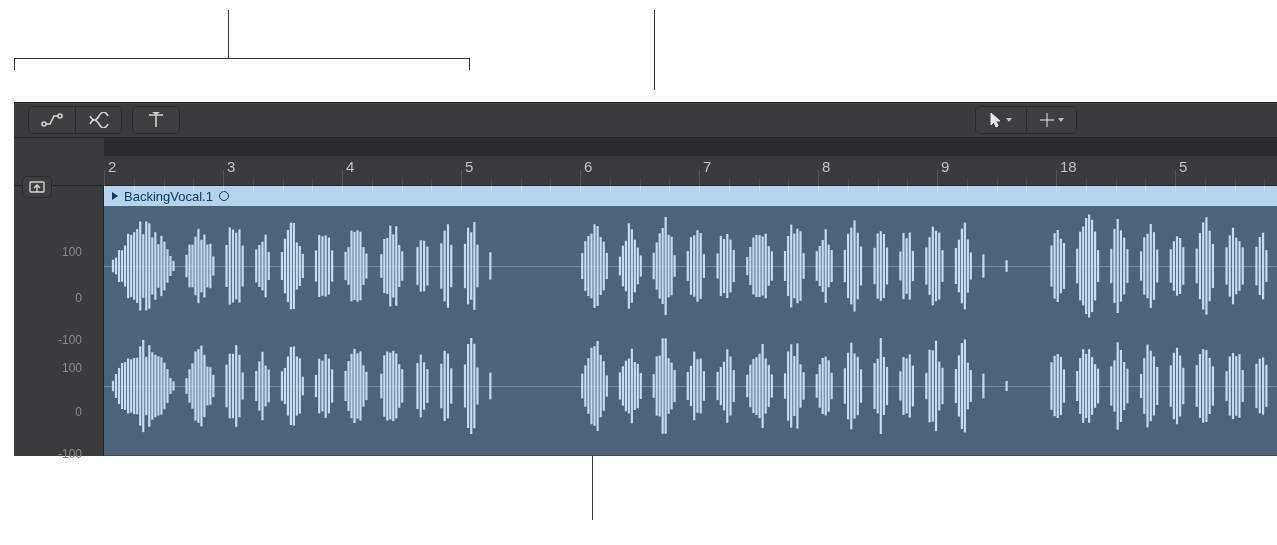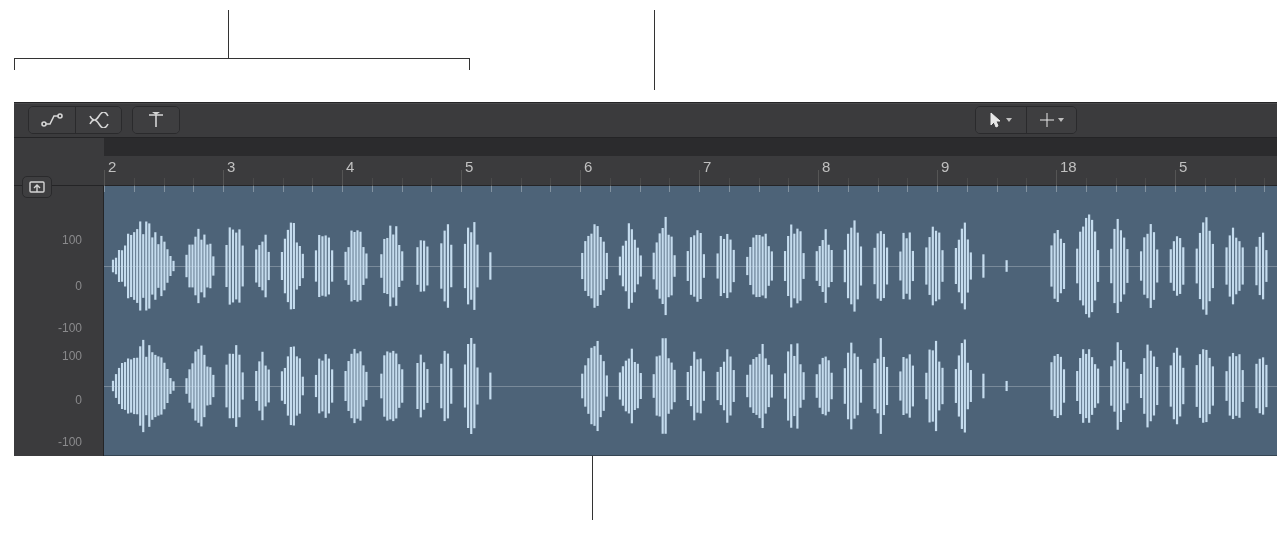--- a/index.html
+++ b/index.html
@@ -22,21 +22,21 @@
   .ruler .cycle { position:absolute; left:90px; right:0; top:0; height:18px; background:#2b2b2d; }
   .ruler .bars { position:absolute; left:90px; right:0; top:18px; height:30px; }
   .bar-tick { position:absolute; top:0; height:100%; }
   .bar-tick .line { position:absolute; left:0; top:14px; width:1px; height:16px; background:#555; }
   .bar-tick .sub { position:absolute; top:22px; width:1px; height:8px; background:#4a4a4a; }
   .bar-tick .num { position:absolute; top:2px; left:4px; color:#c0c0c0; font-size:15px; }
   .sidebar { position:absolute; left:14px; top:186px; width:90px; height:270px; background:#3b3b3d; border-right:1px solid #242426; }
   .inspector-btn { position:absolute; left:22px; top:176px; width:30px; height:22px; border:1px solid #2a2a2c; border-radius:5px; background:#3e3e40; display:flex; align-items:center; justify-content:center; cursor:default; }
   .inspector-btn svg { stroke:#d5d5d5; fill:none; stroke-width:1.4; }
   .db-labels { position:absolute; left:40px; top:220px; width:50px; color:#8a8a8c; font-size:12px; text-align:right; line-height:1; }
-  .db-labels div { position:absolute; right:8px; }
+  .db-labels div { position:absolute; right:8px;margin-top:12px; }
   .region { position:absolute; left:104px; right:0; top:186px; height:270px; background:#4d6378; border-bottom:1px solid rgba(0,0,0,0.3); overflow:hidden; }
   .region-header { height:20px; background:#b6d3ee; display:flex; align-items:center; gap:6px; padding:0 6px; font-size:13px; color:#0a3a66; }
   .region-header .play { width:0;height:0;border-top:4px solid transparent;border-bottom:4px solid transparent;border-left:6px solid #0a3a66; margin-left:2px;}
   .region-header .ring { width:10px;height:10px;border:1.5px solid #0a3a66;border-radius:50%; }
   .wave-area { position:absolute; left:0; right:0; top:20px; height:240px; }
   .wave-area .mid { position:absolute; left:0; right:0; height:1px; background:rgba(255,255,255,0.25); }
   .wave-area .mid.m1 { top:60px; } .wave-area .mid.m2 { top:180px; }
   .wave-svg { position:absolute; left:0; top:0; width:100%; height:100%; }
   .beat-tick { position:absolute; top:0; width:1px; height:8px; background:rgba(255,255,255,0.3);}
 </style>
@@ -175,20 +175,25 @@
 <div class="db-labels">
   <div style="top:14px">100</div>
   <div style="top:60px">0</div>
   <div style="top:102px">-100</div>
   <div style="top:130px">100</div>
   <div style="top:174px">0</div>
   <div style="top:216px">-100</div>
 </div>
 
 <div class="region">
+  <div class="region-header">
+    <span class="play"></span>
+    <span>BackingVocal.1</span>
+    <span class="ring"></span>
+  </div>
   <div class="wave-area">
     <div class="mid m1"></div>
     <div class="mid m2"></div>
     <svg class="wave-svg" id="wave" viewBox="0 0 1180 240" preserveAspectRatio="none">
         <line x1="6" y1="60" x2="6" y2="60" stroke="#c5dcee" stroke-width="2.2"></line>
         <line x1="9.043478260869566" y1="53.70342792917481" x2="9.043478260869566" y2="66.29657207082519" stroke="#c5dcee" stroke-width="2.2"></line>
         <line x1="12.08695652173913" y1="51.70987443936154" x2="12.08695652173913" y2="68.29012556063846" stroke="#c5dcee" stroke-width="2.2"></line>
         <line x1="15.130434782608695" y1="44.02546233080412" x2="15.130434782608695" y2="75.97453766919588" stroke="#c5dcee" stroke-width="2.2"></line>
         <line x1="18.17391304347826" y1="44.24982811224466" x2="18.17391304347826" y2="75.75017188775534" stroke="#c5dcee" stroke-width="2.2"></line>
         <line x1="21.217391304347828" y1="39.508880982906916" x2="21.217391304347828" y2="80.49111901709308" stroke="#c5dcee" stroke-width="2.2"></line>

